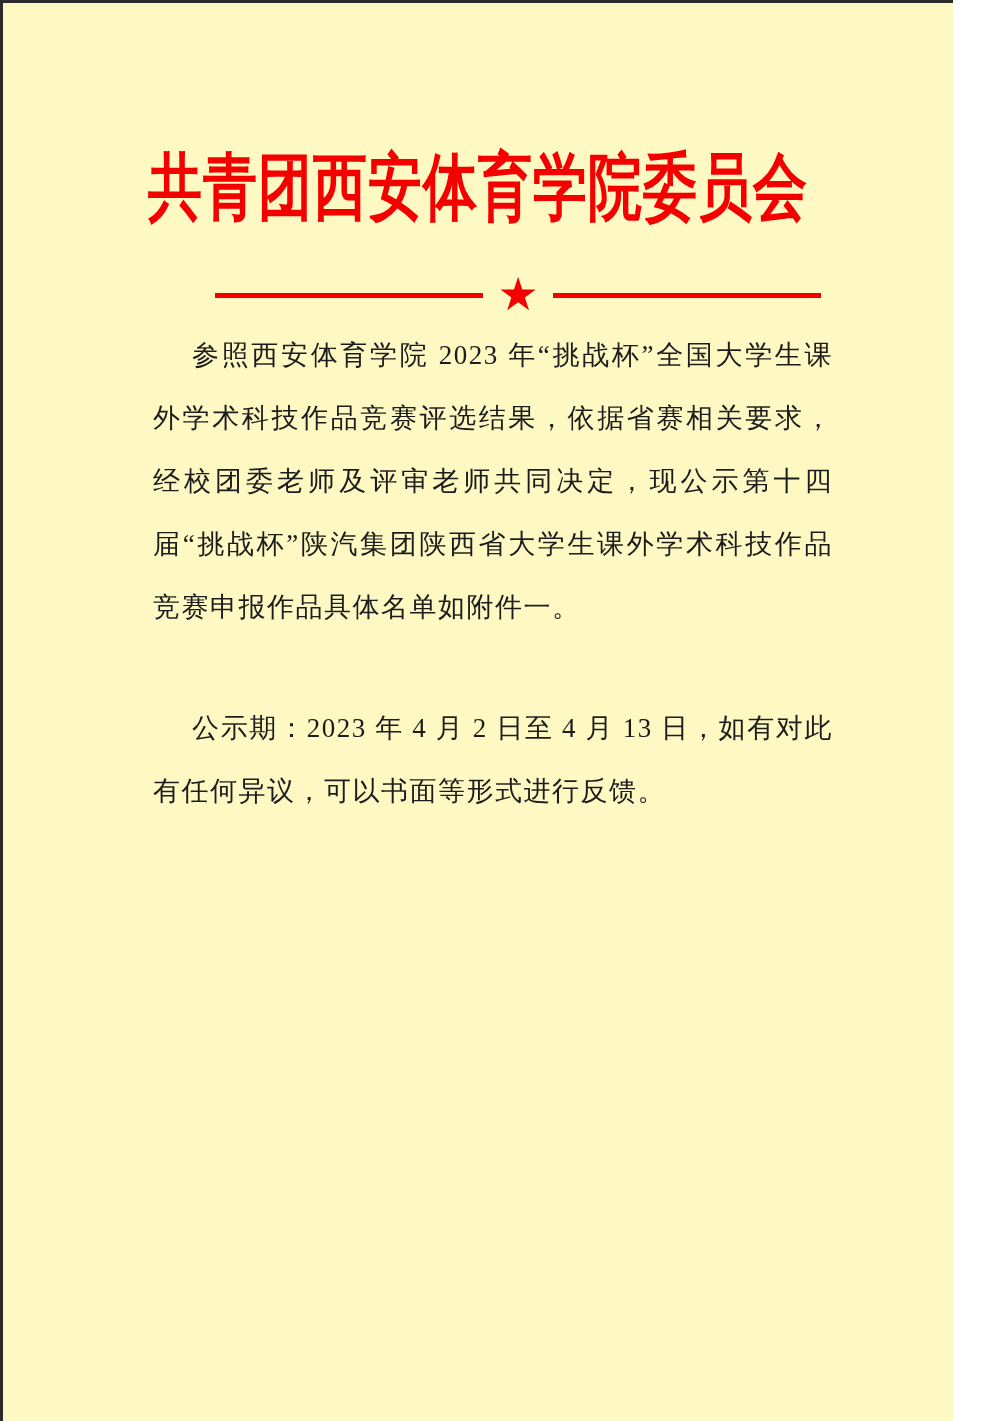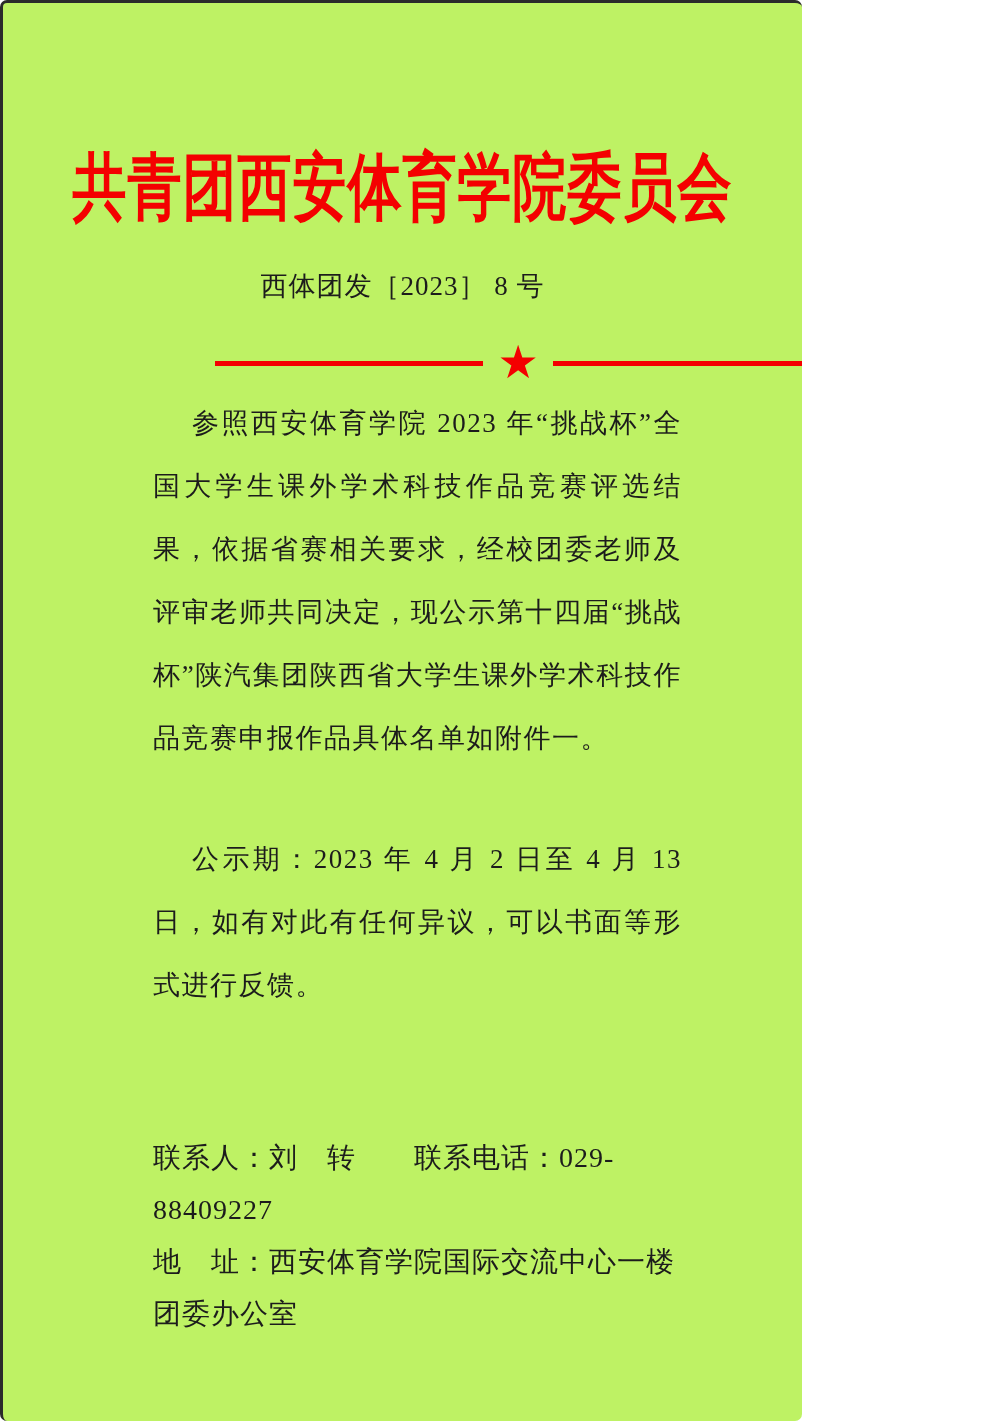--- a/index.html
+++ b/index.html
@@ -2,31 +2,30 @@
 <html><head>
 <meta charset="utf-8">
 <style>
   html, body {
     margin: 0;
     padding: 0;
     background: #ffffff;
   }
   .page {
     position: relative;
-    width: 802px;
+    width: 953px;
     height: 1421px;
     box-sizing: border-box;
-    background: #bef264;
+    background: #fef9c3;
     border-top: 3px solid #2b2b2b;
     border-left: 3px solid #2b2b2b;
     padding-top: 140px;
     overflow: hidden;
     font-family: "Liberation Serif", "DejaVu Serif", serif;
     color: #1c1c1c;
-    border-radius: 7px;
   }
   h1, h2, p, div { margin: 0; padding: 0; }
 
   .org-header {
     text-align: center;
     font-size: 54px;
     line-height: 90px;
     font-weight: bold;
     color: #f40000;
     letter-spacing: 1px;
@@ -93,31 +92,26 @@
     color: #1c1c1c;
   }
 </style>
 </head>
 <body>
 
 <div class="page">
 
   <h1 class="org-header">共青团西安体育学院委员会</h1>
 
-  <div class="doc-number">西体团发［2023］ 8 号</div>
 
   <div class="divider">
     <span class="dline"></span>
     <span class="star">★</span>
     <span class="dline"></span>
   </div>
 
 
   <p class="body-para para1">参照西安体育学院 2023 年“挑战杯”全国大学生课外学术科技作品竞赛评选结果，依据省赛相关要求，经校团委老师及评审老师共同决定，现公示第十四届“挑战杯”陕汽集团陕西省大学生课外学术科技作品竞赛申报作品具体名单如附件一。</p>
 
   <p class="body-para para2">公示期：2023 年 4 月 2 日至 4 月 13 日，如有对此有任何异议，可以书面等形式进行反馈。</p>
 
-  <div class="contact">
-    <div class="contact-line">联系人：刘　转　　联系电话：029-88409227</div>
-    <div class="contact-line">地　址：西安体育学院国际交流中心一楼团委办公室</div>
-  </div>
 
 </div>
 
 </body></html>

